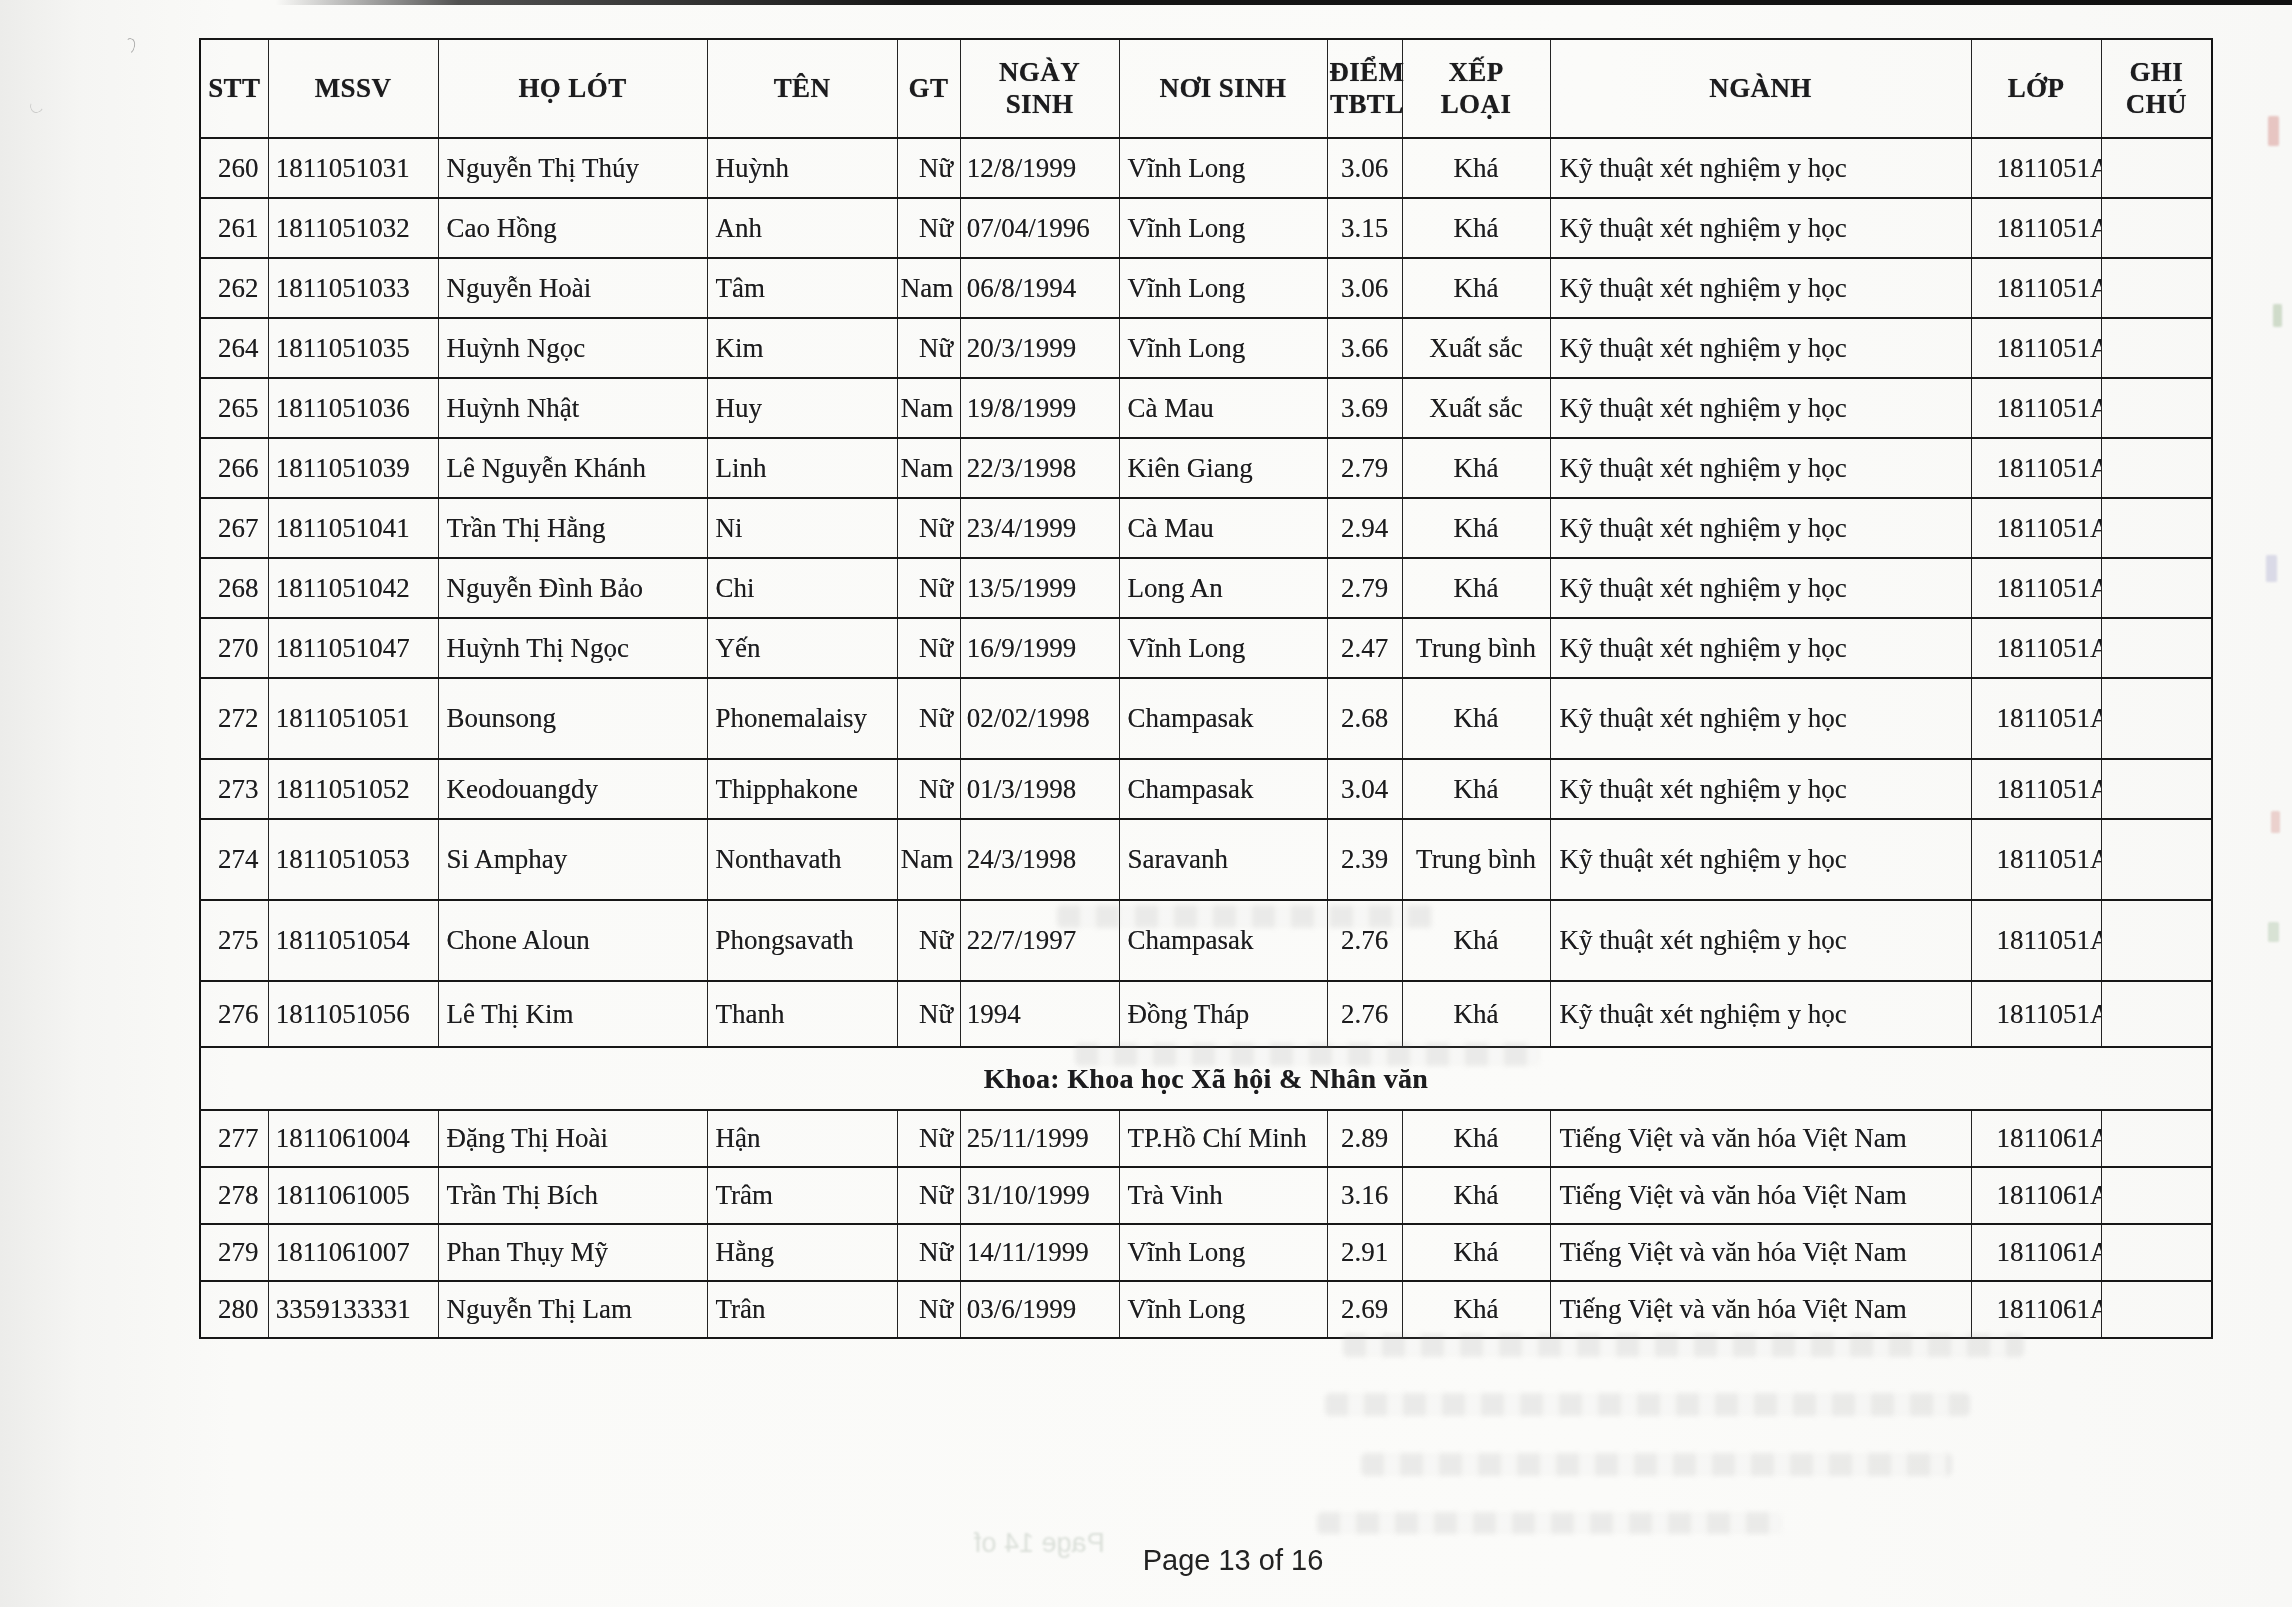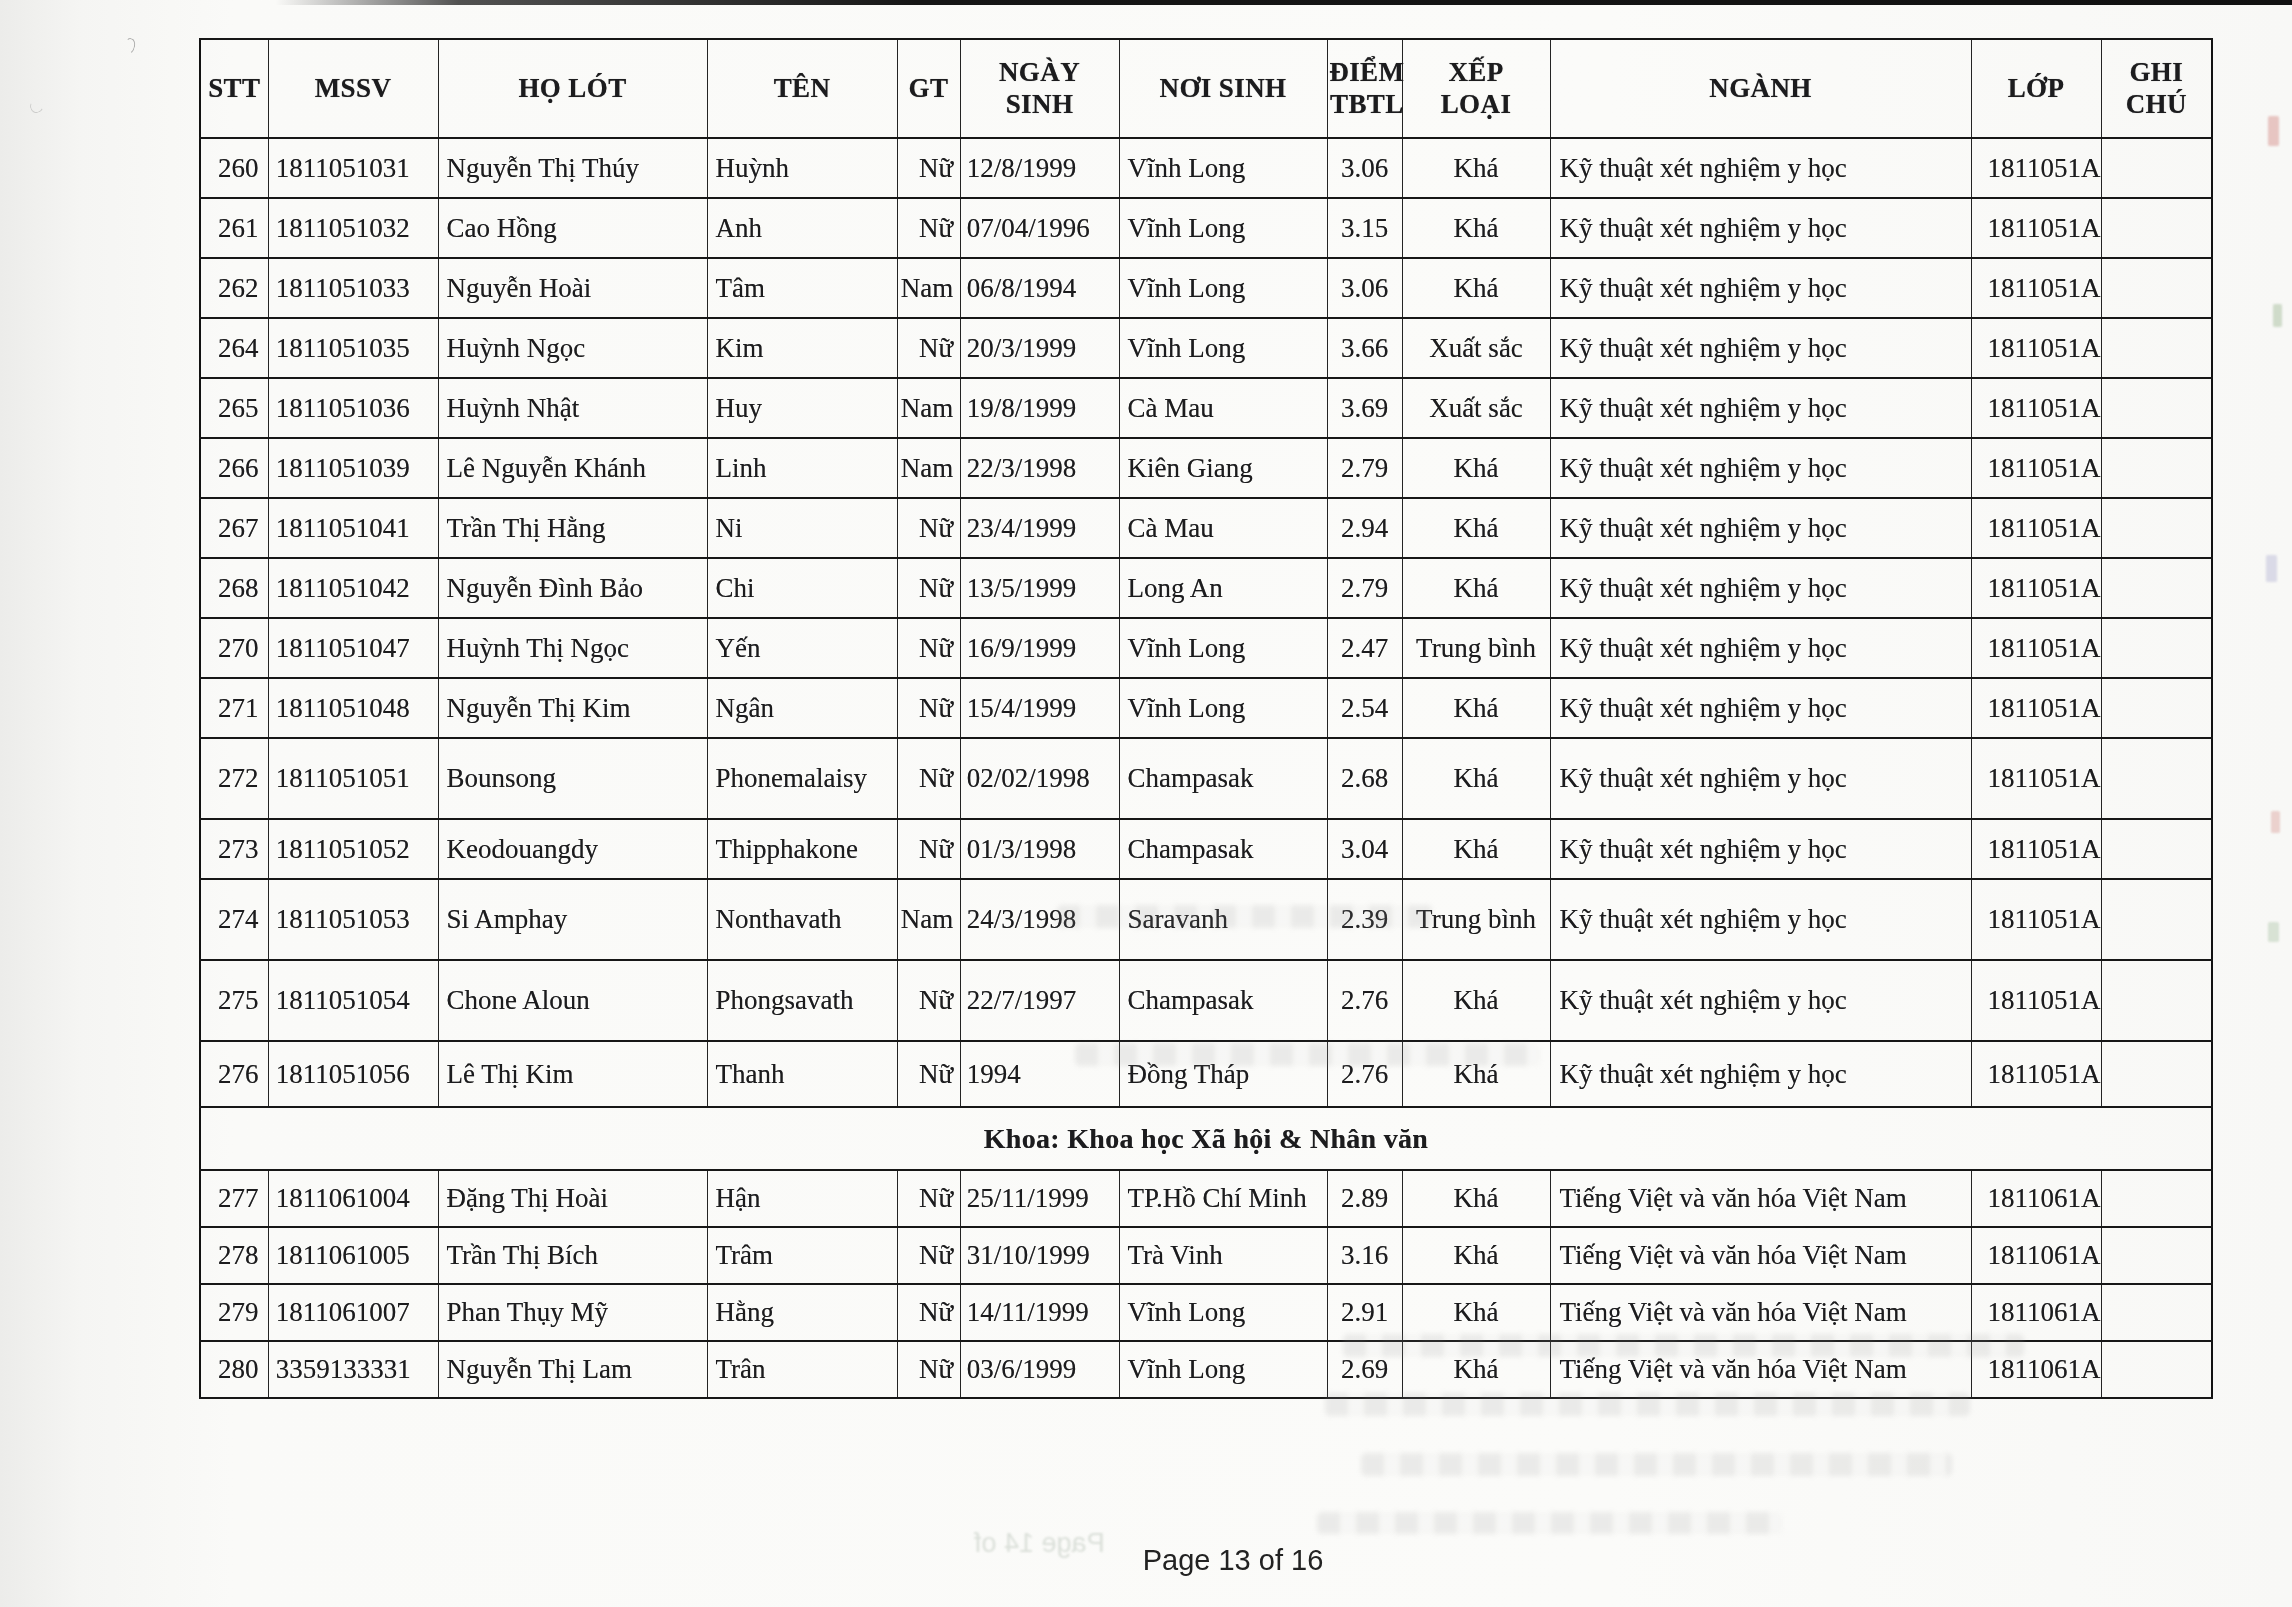--- a/index.html
+++ b/index.html
@@ -49,21 +49,21 @@
   th.h-xep_loai span{max-width:75px;}
   th.h-diem_tbtl span{max-width:90px;}
   td.c-stt{text-align:right;padding-right:9px;}
   td.c-mssv{text-align:left;padding-left:7.2px;}
   td.c-ho_lot,td.c-ten,td.c-noi_sinh{text-align:left;padding-left:8px;}
   td.c-gt{text-align:right;padding-right:6.3px;padding-left:1.8px;}
   td.c-ngay_sinh{text-align:left;padding-left:6.3px;}
   td.c-diem_tbtl{text-align:center;}
   td.c-xep_loai{text-align:center;}
   td.c-nganh{text-align:left;padding-left:9px;}
-  td.c-lop{text-align:left;padding-left:16px;}
+  td.c-lop{text-align:left;padding-left:25px;}
   td.c-ghi_chu{text-align:left;}
   tr.section-row td{
     text-align:center;font-weight:bold;font-size:28px;
     letter-spacing:0.3px;
   }
   .footer{
     position:absolute;left:199px;top:1544px;width:2011px;
     padding-left:57px;box-sizing:border-box;
     text-align:center;
     font-family:"Liberation Sans","DejaVu Sans",sans-serif;
@@ -230,34 +230,20 @@
           <td class="c-ten">Yến</td>
           <td class="c-gt">Nữ</td>
           <td class="c-ngay_sinh">16/9/1999</td>
           <td class="c-noi_sinh">Vĩnh Long</td>
           <td class="c-diem_tbtl">2.47</td>
           <td class="c-xep_loai">Trung bình</td>
           <td class="c-nganh">Kỹ thuật xét nghiệm y học</td>
           <td class="c-lop">1811051A</td>
           <td class="c-ghi_chu"></td>
         </tr>
-        <tr style="height: 60px;">
-          <td class="c-stt">271</td>
-          <td class="c-mssv">1811051048</td>
-          <td class="c-ho_lot">Nguyễn Thị Kim</td>
-          <td class="c-ten">Ngân</td>
-          <td class="c-gt">Nữ</td>
-          <td class="c-ngay_sinh">15/4/1999</td>
-          <td class="c-noi_sinh">Vĩnh Long</td>
-          <td class="c-diem_tbtl">2.54</td>
-          <td class="c-xep_loai">Khá</td>
-          <td class="c-nganh">Kỹ thuật xét nghiệm y học</td>
-          <td class="c-lop">1811051A</td>
-          <td class="c-ghi_chu"></td>
-        </tr>
         <tr style="height: 81px;">
           <td class="c-stt">272</td>
           <td class="c-mssv">1811051051</td>
           <td class="c-ho_lot">Bounsong</td>
           <td class="c-ten">Phonemalaisy</td>
           <td class="c-gt">Nữ</td>
           <td class="c-ngay_sinh"> 02/02/1998</td>
           <td class="c-noi_sinh">Champasak</td>
           <td class="c-diem_tbtl">2.68</td>
           <td class="c-xep_loai">Khá</td>

